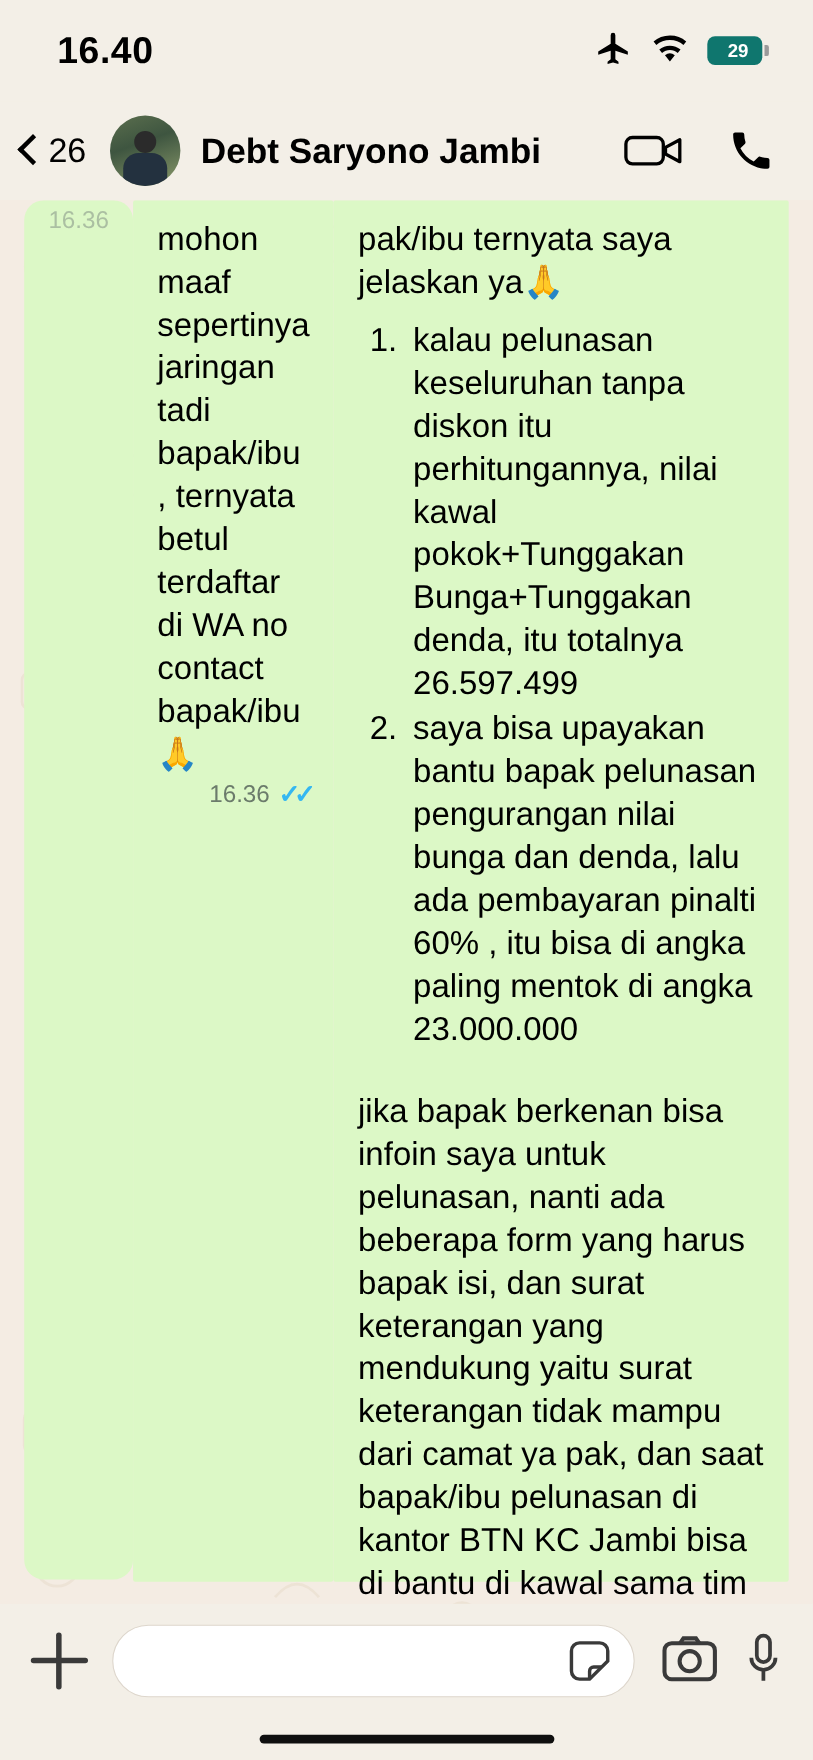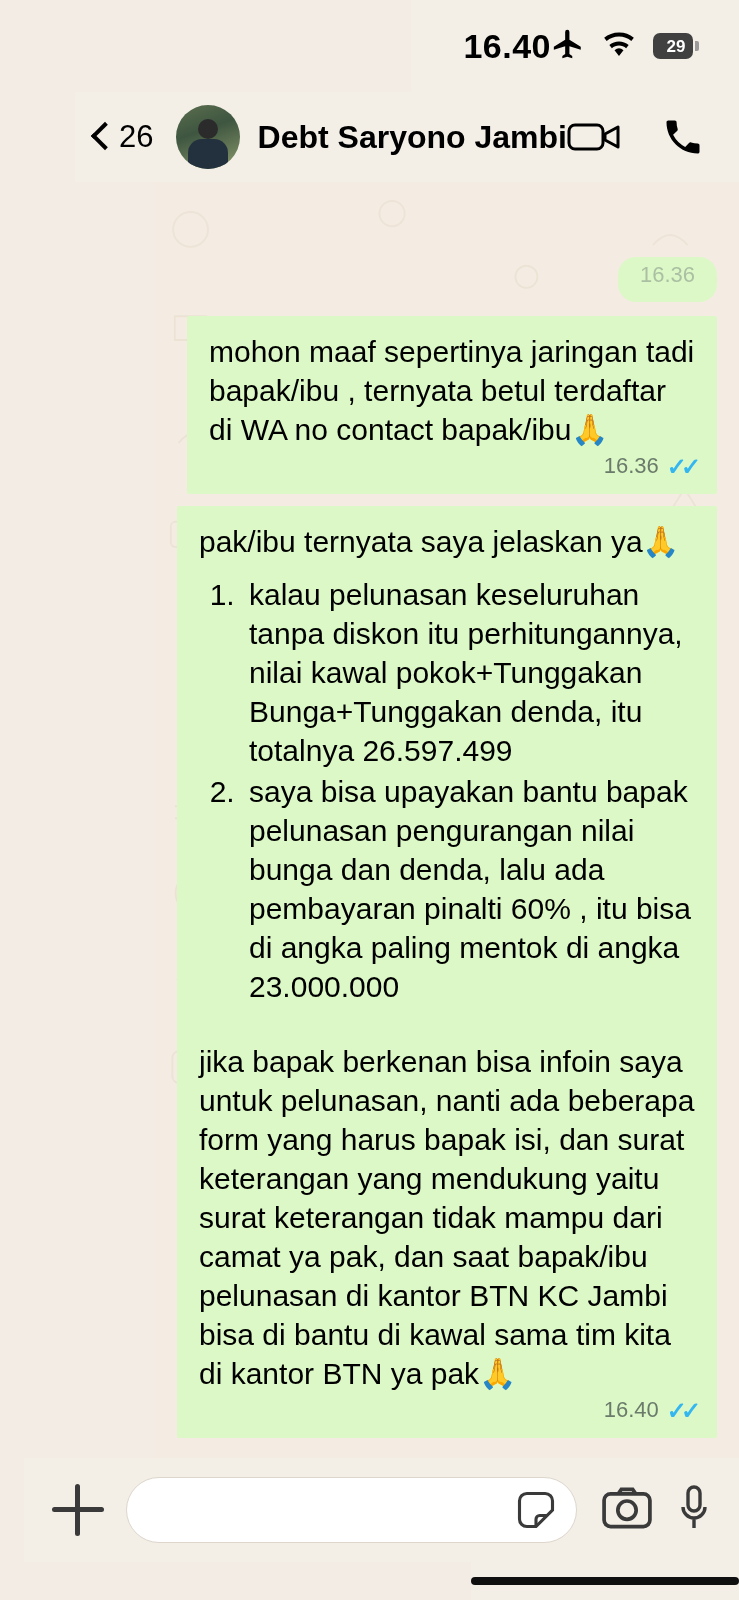--- a/index.html
+++ b/index.html
@@ -10,21 +10,20 @@
     font-family: "Liberation Sans", sans-serif;
     background: #ece5dd;
   }
   .phone {
     position: relative;
     width: 739px;
     height: 1600px;
     background: #f3ece4;
     display: flex;
     flex-direction: column;
-    align-items: flex-end;
   }
 
   
   .status-bar {
     height: 92px;
     flex: 0 0 92px;
     display: flex;
     align-items: center;
     justify-content: space-between;
     padding: 0 46px 0 52px;
@@ -36,24 +35,24 @@
     letter-spacing: 0.5px;
     color: #000;
   }
   .status-right {
     display: flex;
     align-items: center;
     gap: 16px;
   }
   .battery {
     position: relative;
-    width: 40px;
+    width: 50px;
     height: 26px;
     border-radius: 7px;
-    background: #404040;
+    background: #0f766e;
     display: flex;
     align-items: center;
     justify-content: center;
   }
   .battery::after {
     content: "";
     position: absolute;
     right: -6px;
     top: 8px;
     width: 4px;
@@ -71,21 +70,20 @@
 
   
   .chat-header {
     height: 90px;
     flex: 0 0 90px;
     display: flex;
     align-items: center;
     padding: 0 34px 0 16px;
     background: #f3efe7;
     gap: 0;
-    margin-left: 37px;
   }
   .back-group {
     display: flex;
     align-items: center;
     gap: 10px;
     padding-right: 14px;
   }
   .chev {
     width: 18px;
     height: 30px;
@@ -159,21 +157,21 @@
   .doodles {
     position: absolute;
     inset: 0;
     opacity: 0.5;
     pointer-events: none;
   }
   .msgs {
     position: relative;
     height: 100%;
     display: flex;
-    flex-direction: column;
+    flex-direction: row;
     justify-content: flex-end;
     padding-bottom: 8px;
   }
   .bubble {
     background: #dcf8c6;
     border-radius: 2px;
     padding: 16px 22px 12px 22px;
     margin: 0 0 12px auto;
     max-width: 530px;
     position: relative;

